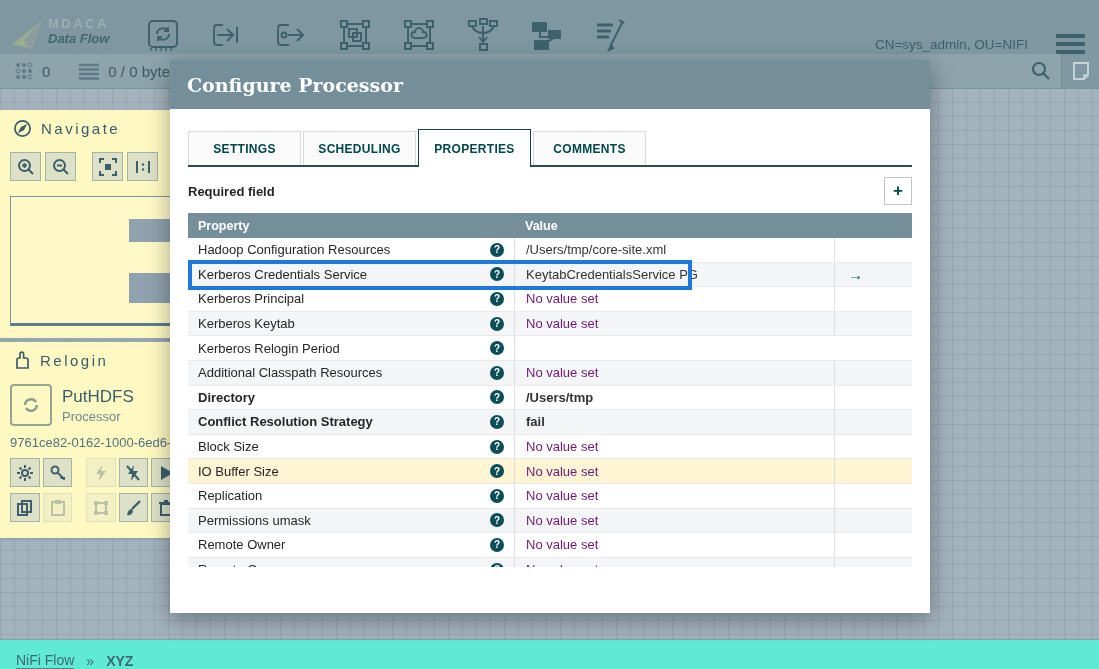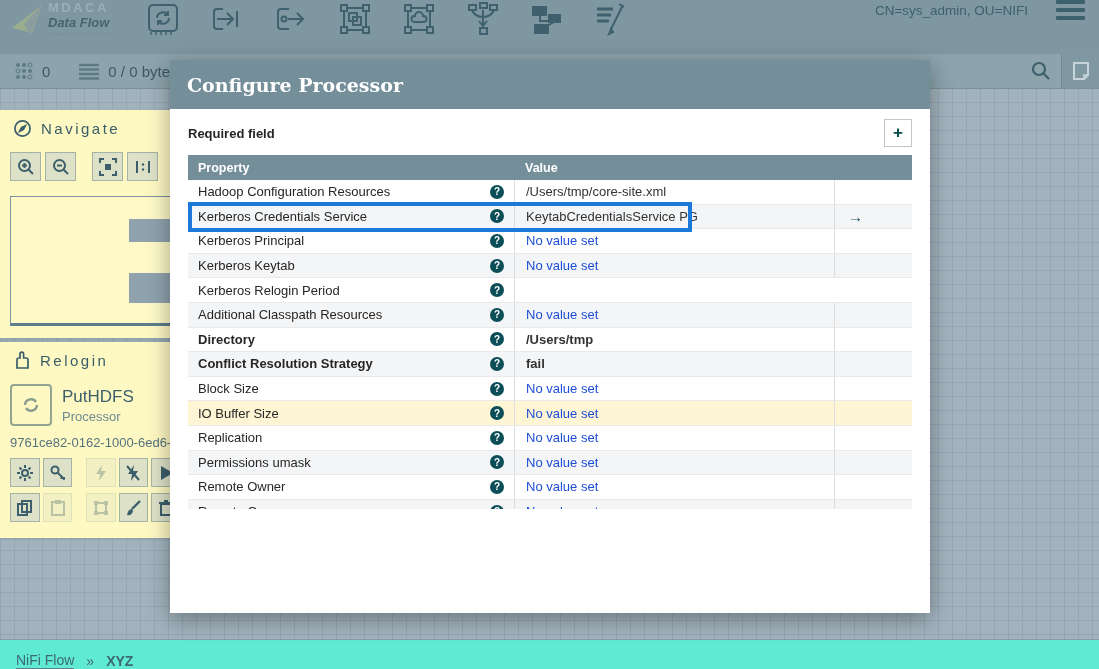--- a/index.html
+++ b/index.html
@@ -1,20 +1,20 @@
 <!DOCTYPE html>
 <html><head>
 <meta charset="utf-8">
 <style>
   html,body{margin:0;padding:0;}
   body{width:1099px;height:669px;overflow:hidden;font-family:"Liberation Sans",sans-serif;background:#a3b3be;position:relative;}
   #app{position:absolute;inset:0;overflow:hidden;}
 
   
-  .top-header{position:absolute;top:0;left:0;right:0;height:54px;background:#7e97a0;display:flex;align-items:flex-start;}
+  .top-header{position:absolute;top:0;left:0;right:0;height:54px;background:#7e97a0;display:flex;align-items:flex-end;}
   .brand{display:flex;align-items:center;margin-left:10px;width:120px;}
   .brand-text{margin-left:4px;line-height:1;}
   .brand-name{font-size:13px;letter-spacing:2.5px;color:#9cafb5;font-weight:bold;}
   .brand-product{font-size:13px;font-weight:bold;font-style:italic;color:#46656f;margin-top:2px;}
   .brand-tagline{font-size:6px;color:#7b929b;margin-top:2px;}
   .toolbar{display:flex;align-items:center;gap:26px;margin-left:14px;}
   .tool-icon{width:38px;height:38px;display:flex;align-items:center;justify-content:center;}
   .tool-icon svg{stroke:#3e616d;fill:none;stroke-width:2;}
   .header-right{margin-left:auto;display:flex;align-items:center;margin-right:14px;gap:28px;}
   .user-label{font-size:13.5px;color:#3d616c;}
@@ -81,21 +81,21 @@
   .rows-viewport{height:329px;overflow:hidden;position:relative;}
   .prop-row{display:flex;align-items:stretch;height:24.6px;border-bottom:1px solid #e9e9e9;position:relative;font-size:13px;color:#333;background:#fff;box-sizing:border-box;cursor:pointer;}
   .prop-row:nth-child(even){background:#f4f5f7;}
   .prop-row.hovered{background:#fdf5d3;}
   .name-cell{width:326px;display:flex;align-items:center;padding-left:10px;box-sizing:border-box;}
   .name-text{color:#262626;}
   .q-icon{margin-left:auto;margin-right:10px;width:14px;height:14px;border-radius:50%;background:#0b4e57;color:#fff;font-size:10px;font-weight:bold;display:flex;align-items:center;justify-content:center;flex:none;}
   .value-cell{width:320px;padding-left:11px;border-left:1px solid #ddd;display:flex;align-items:center;box-sizing:border-box;}
   .arrow-cell{flex:1;border-left:1px solid #ddd;display:flex;align-items:center;padding-left:13px;}
   .goto-arrow{visibility:hidden;color:#0b4e57;font-weight:bold;font-size:15px;}
-  .prop-row.unset .value-text{color:#1d4ed8;}
+  .prop-row.unset .value-text{color:#701a75;}
   .prop-row.required .name-text,.prop-row.required .value-text{font-weight:bold;}
   .prop-row.highlighted::after{content:"";position:absolute;left:0;top:-3px;height:30px;width:504px;border:4px solid #1c79da;box-sizing:border-box;z-index:4;pointer-events:none;}
 
   .dialog-buttons{position:absolute;bottom:0;right:0;display:flex;}
   .btn{height:30px;min-width:105px;display:flex;align-items:center;justify-content:center;font-size:12px;font-weight:bold;letter-spacing:0.5px;cursor:pointer;padding:0 14px;box-sizing:border-box;}
   .btn-cancel{background:#e7eaec;color:#004849;}
   .btn-apply{background:#7a909b;color:#fff;box-shadow:0 3px 7px rgba(0,0,0,0.25);}
 </style>
 </head>
 <body>
@@ -399,20 +399,29 @@
 
   <div class="breadcrumb-bar">
     <span class="bc-root">NiFi Flow</span>
     <span>»</span>
     <span class="bc-current">XYZ</span>
   </div>
 
   <div class="dialog">
     <div class="dialog-header">Configure Processor</div>
     <div class="dialog-body">
+      <div class="tabbar">
+  <div class="tab">SETTINGS</div>
+
+  <div class="tab">SCHEDULING</div>
+
+  <div class="tab active">PROPERTIES</div>
+
+  <div class="tab">COMMENTS</div>
+</div>
       <div class="required-row">
         <span class="required-label">Required field</span>
         <span class="add-btn">+</span>
       </div>
       <div class="t-head">
         <span class="h-prop">Property</span>
         <span class="h-val">Value</span>
       </div>
       <div class="rows-viewport">
   <div class="prop-row">

